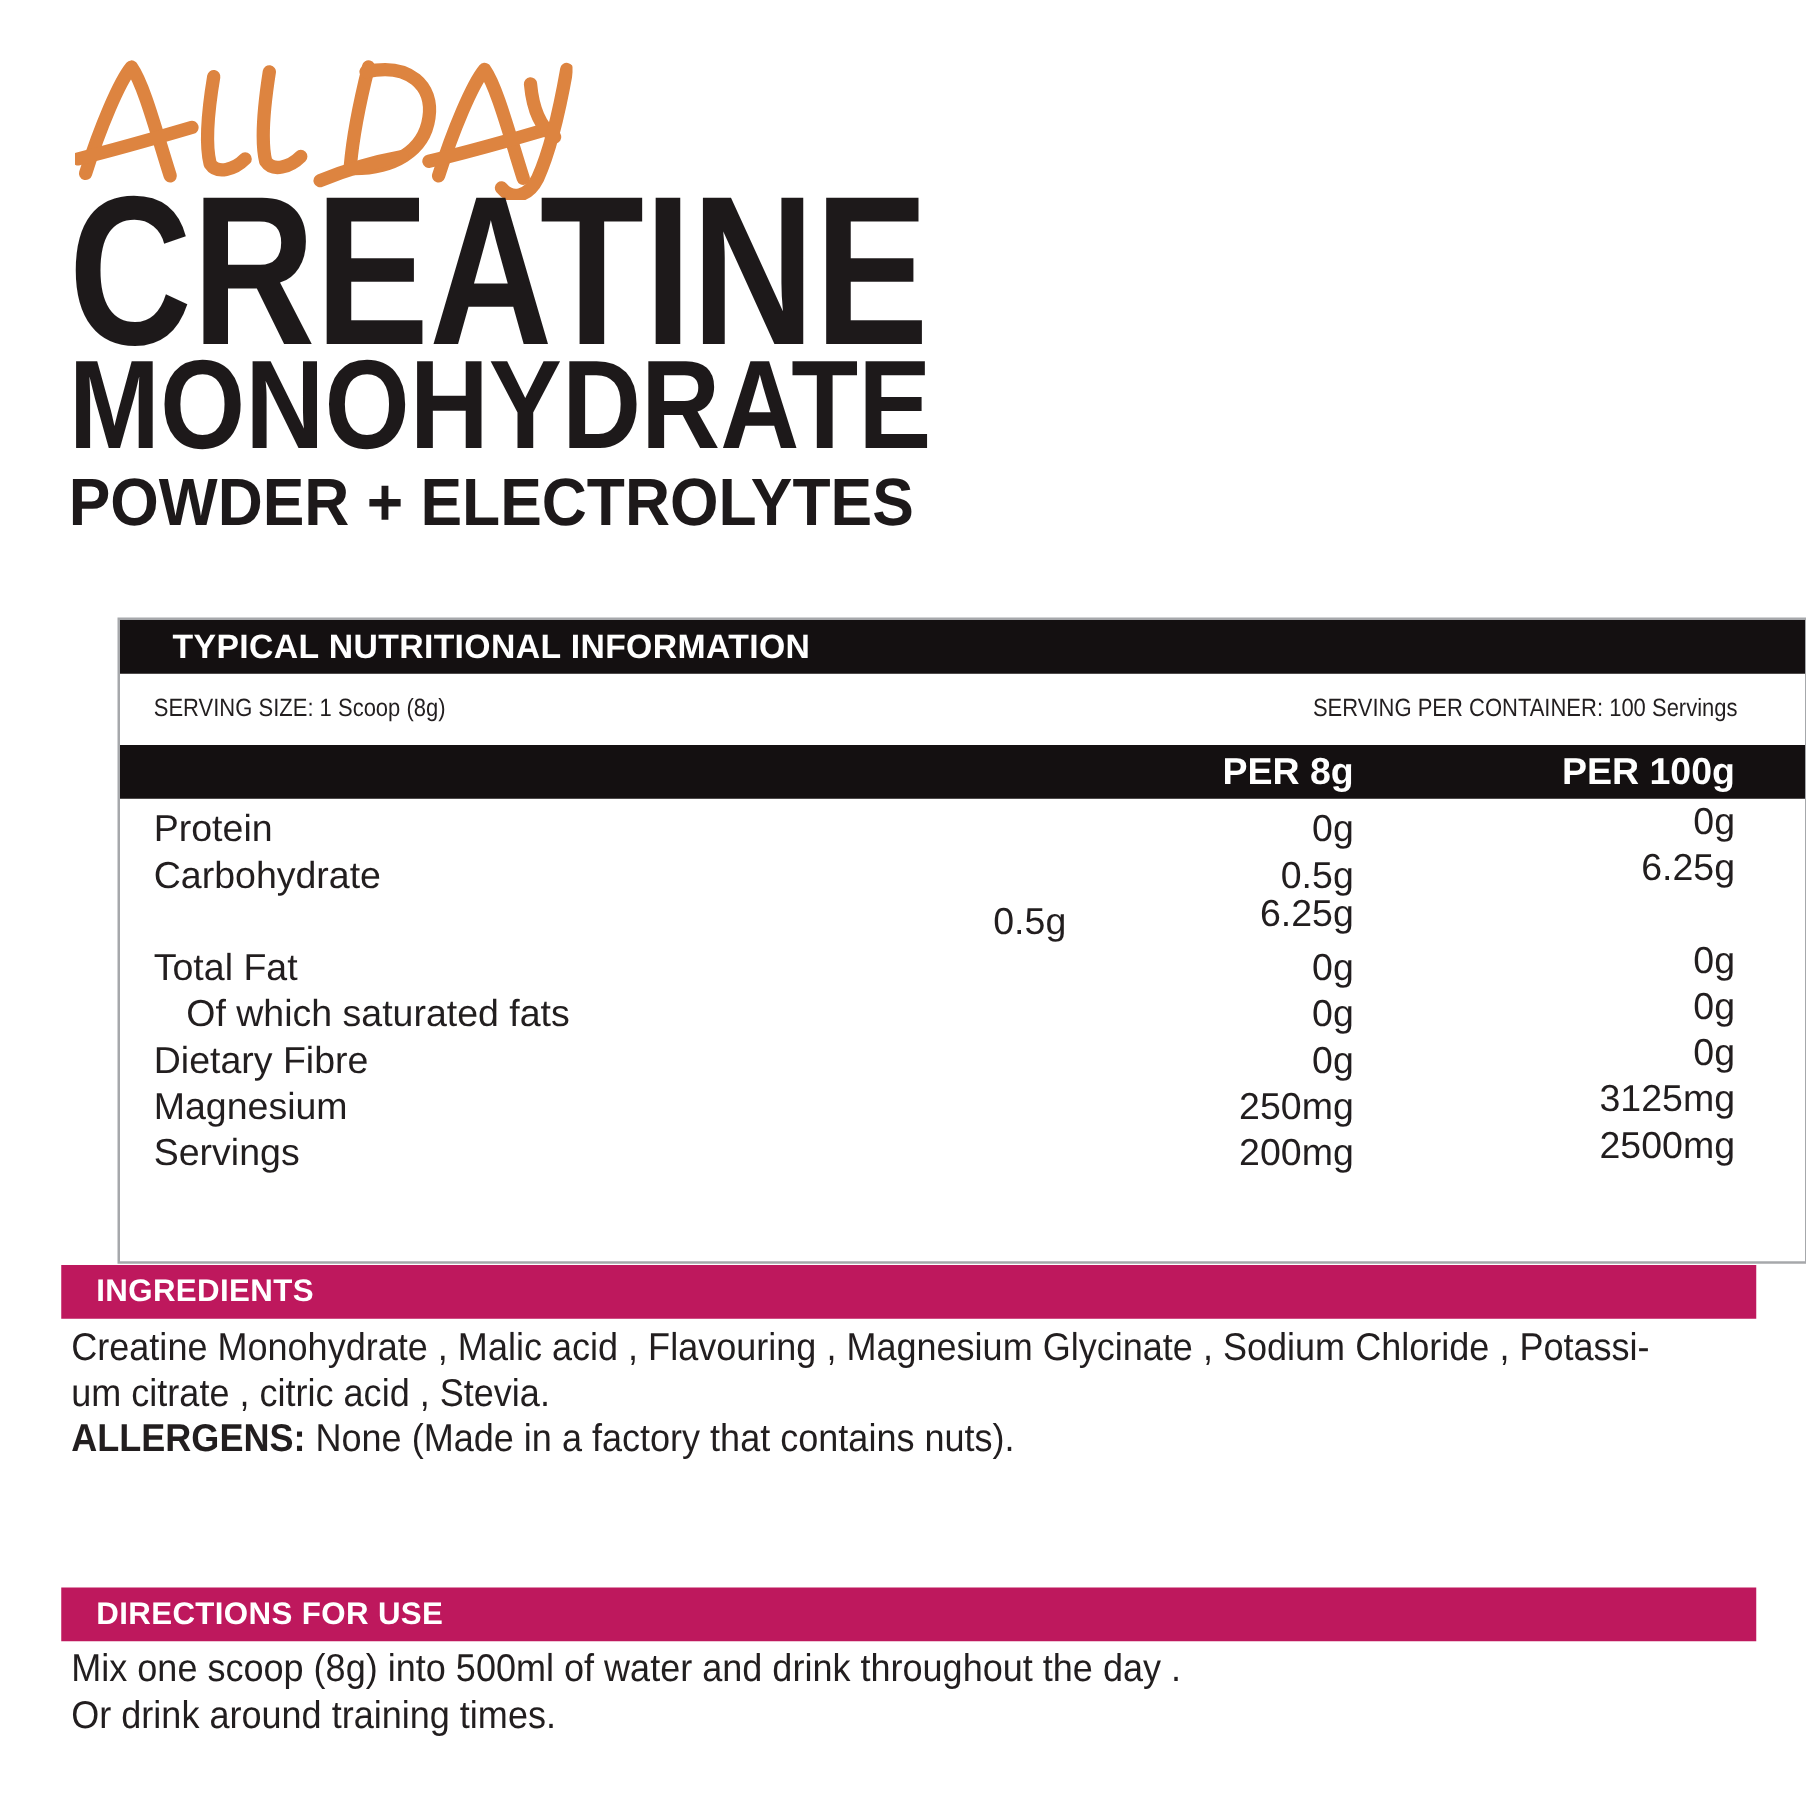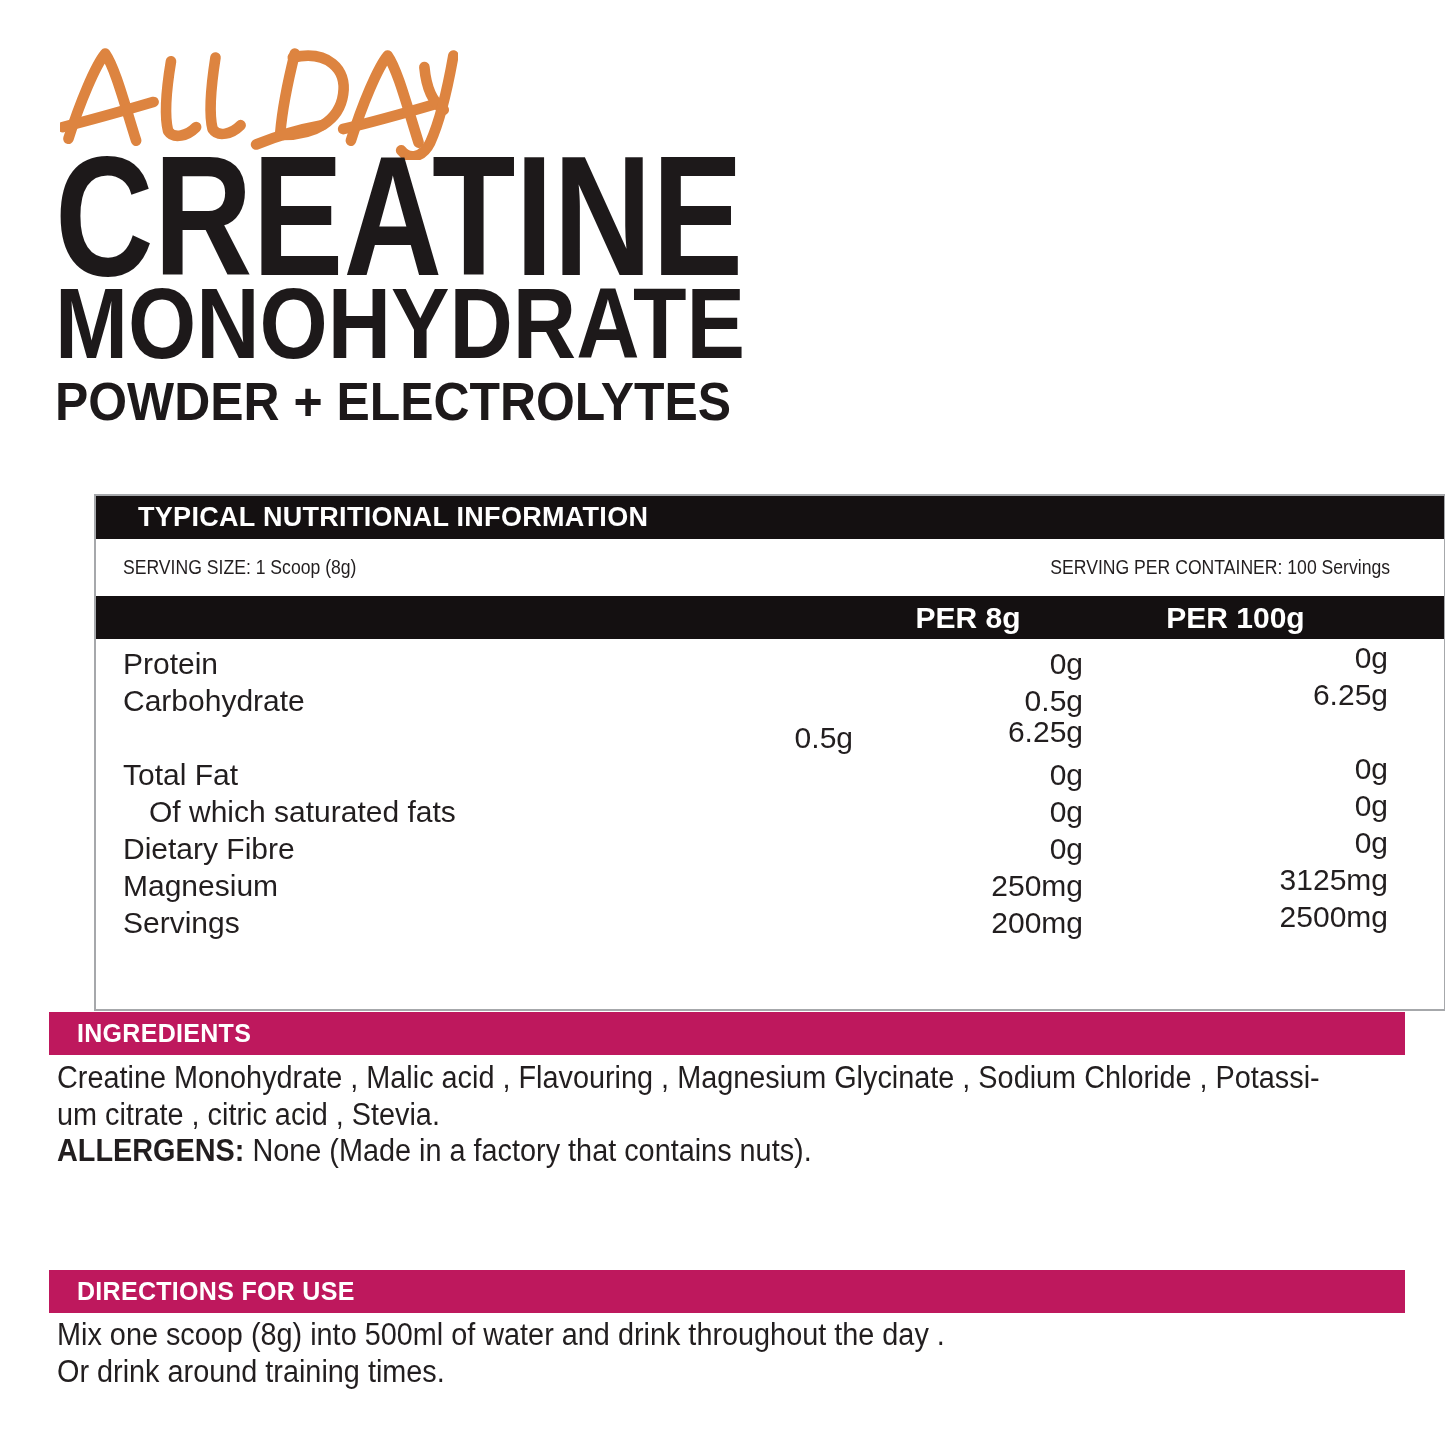--- a/index.html
+++ b/index.html
@@ -15,21 +15,21 @@
   .nutri-table{position:absolute;left:52px;top:494px;width:1348px;height:513px;
     border:2px solid #a6a8ab;background:#fff;margin-left:42px;}
   .blackbar{background:#141011;color:#ffffff;display:flex;align-items:center;}
   .tbl-title{height:43px;padding-left:42px;font-size:27px;font-weight:bold;letter-spacing:.3px;}
   .serving-row{height:57px;display:flex;align-items:center;justify-content:space-between;
     padding:0 54px 0 27px;font-size:20px;}
   .cond-l{display:inline-block;transform:scaleX(.88);transform-origin:left center;white-space:nowrap;}
   .cond-r{display:inline-block;transform:scaleX(.88);transform-origin:right center;white-space:nowrap;}
   .grid3{display:grid;grid-template-columns:1fr 230px 305px;padding-left:27px;padding-right:56px;}
   .col-head{height:43px;align-items:center;font-size:30px;font-weight:bold;}
-  .col-head .c2,.col-head .c3{text-align:center;}
+  .col-head .c2,.col-head .c3{text-align:right;}
   .rows{padding-top:6px;}
   .nrow{height:37px;align-items:center;font-size:30px;}
   .nrow .lbl{white-space:nowrap;}
   .nrow .lbl.indent{padding-left:26px;}
   .nrow .c2{text-align:right;white-space:nowrap;}
   .nrow .c3{text-align:right;white-space:nowrap;transform:translateY(-6px);}
 
   
   .section-bar{position:absolute;left:49px;width:1356px;height:43px;background:#be185d;color:#fff;
     display:flex;align-items:center;padding-left:28px;box-sizing:border-box;

